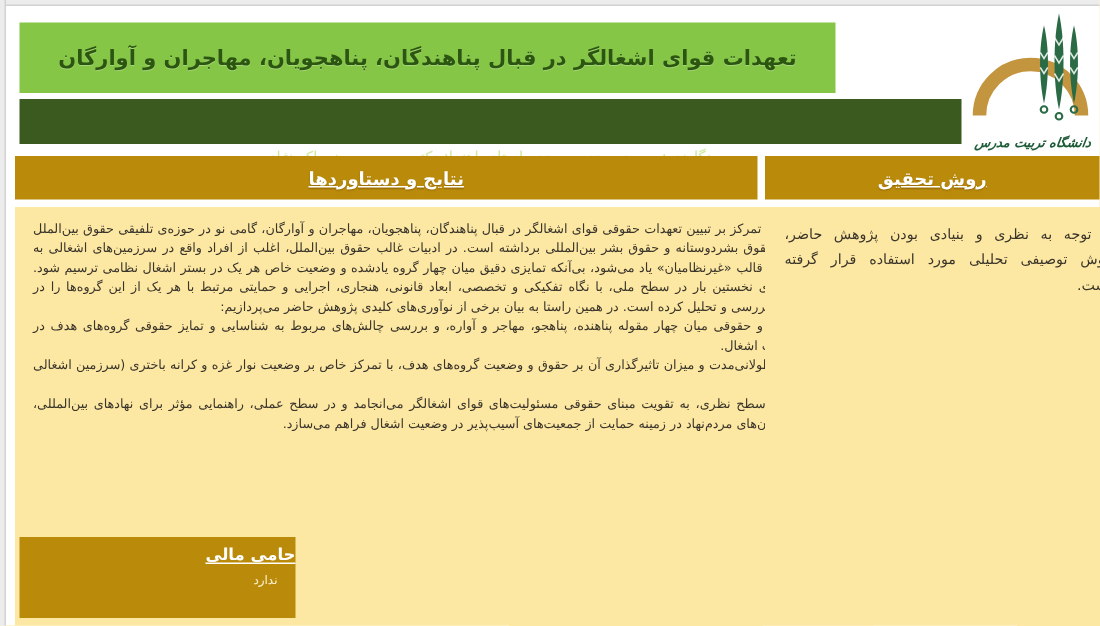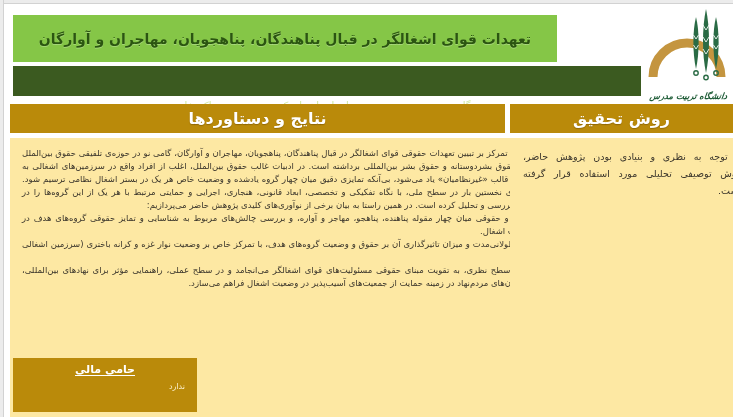--- a/index.html
+++ b/index.html
@@ -34,21 +34,21 @@
     position:absolute;left:0;right:0;bottom:1px;
     color:#1E5C37;font-size:8.5px;font-style:italic;font-weight:bold;
     transform:skewX(-8deg);white-space:nowrap;letter-spacing:-1px;
   }
 
   
   .sec-header{
     position:absolute;height:29px;background:#BA8A0A;
     display:flex;align-items:center;justify-content:center;
   }
-  .sec-header .t{color:#ffffff;font-weight:bold;font-size:16px;text-shadow:0 1px 1px rgba(90,60,0,.4);}
+  .sec-header .t{color:#ffffff;font-weight:bold;font-size:12px;text-shadow:0 1px 1px rgba(90,60,0,.4);text-decoration:underline;}
   .hdr-results{left:10px;top:104px;width:495px;}
   .hdr-method{left:510px;top:104px;width:223px;}
 
   
   .sec-body{
     position:absolute;top:138px;height:279px;background:#FDE8A3;
     color:#3A352B;box-sizing:border-box;overflow:hidden;
   }
   .body-results{
     left:10px;width:572px;padding:9px 12px 6px 12px;
@@ -60,21 +60,21 @@
     font-size:9.5px;line-height:17px;text-align:justify;word-spacing:2px;
   }
   .body-method p{margin:0;}
 
   
   .sponsor{
     position:absolute;left:13px;top:358px;width:184px;height:54px;
     background:#BA8A0A;z-index:5;box-sizing:border-box;padding-top:5px;
   }
   .sponsor .hdr{
-    display:block;text-align:center;color:#ffffff;font-weight:bold;font-size:11px;
+    display:block;text-align:right;color:#ffffff;font-weight:bold;font-size:11px;
     text-decoration:underline;text-underline-offset:2px;
   }
   .sponsor .val{
     display:block;text-align:right;color:#FDF3D2;font-size:8px;
     padding:6px 12px 0 0;
   }
 </style>
 </head>
 <body>
 

